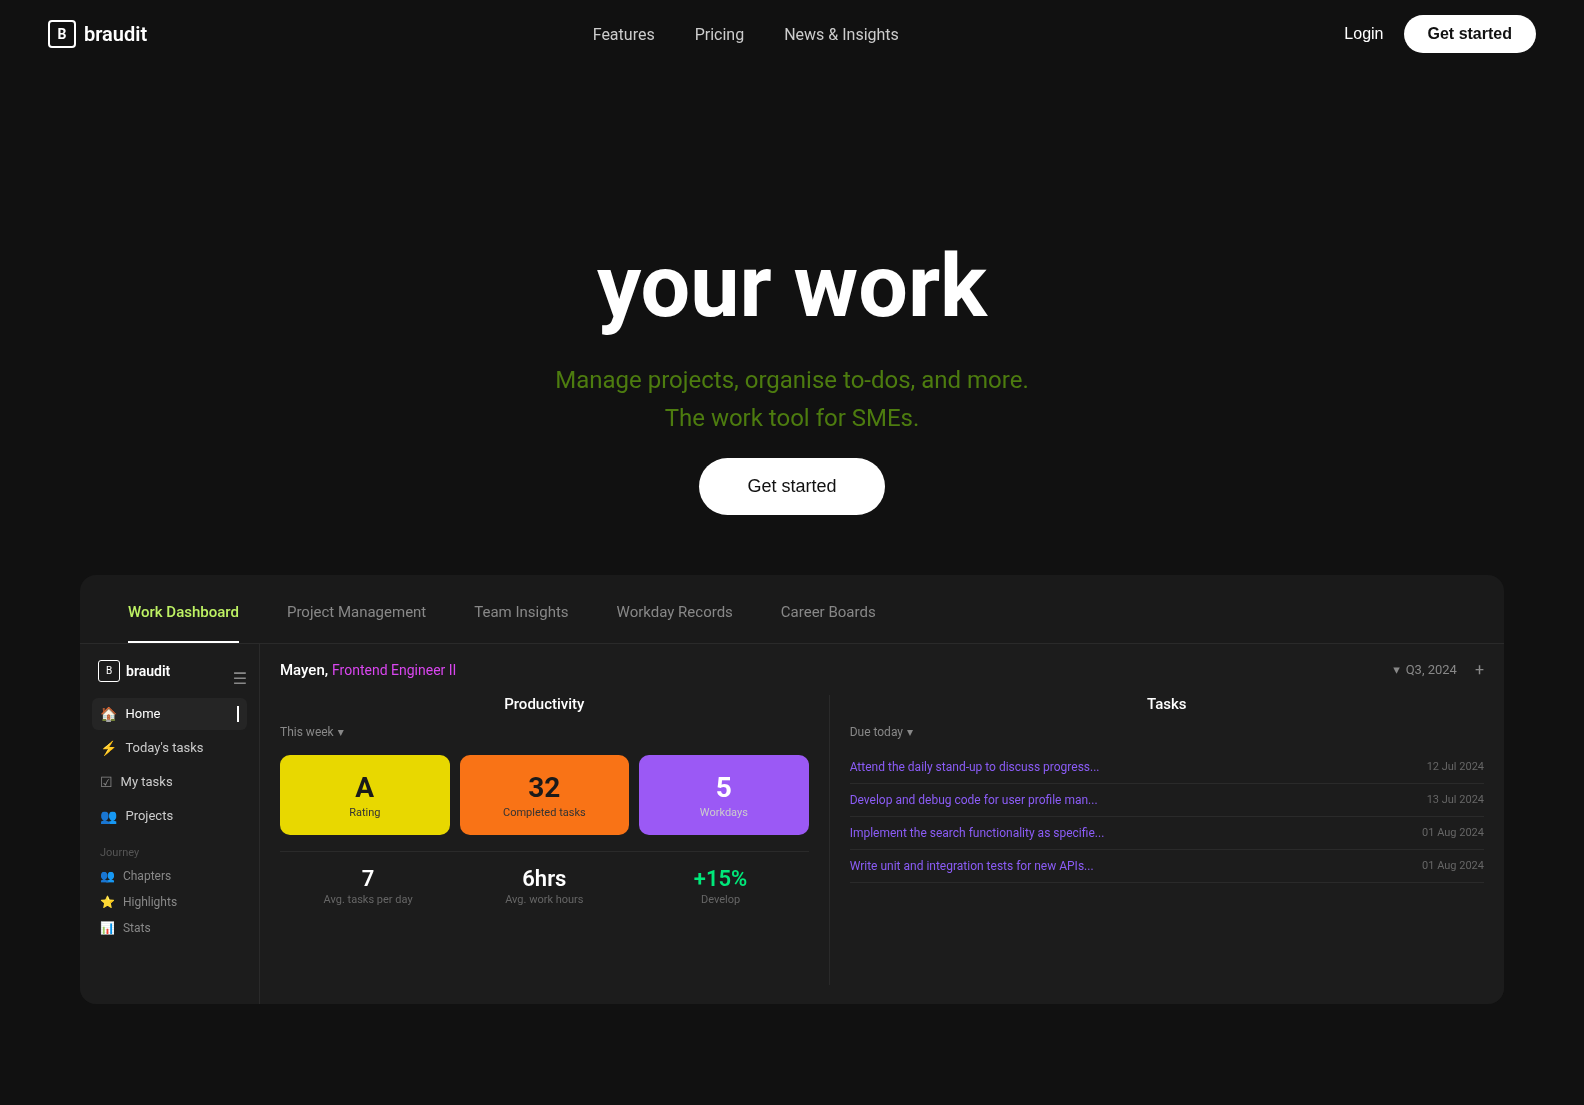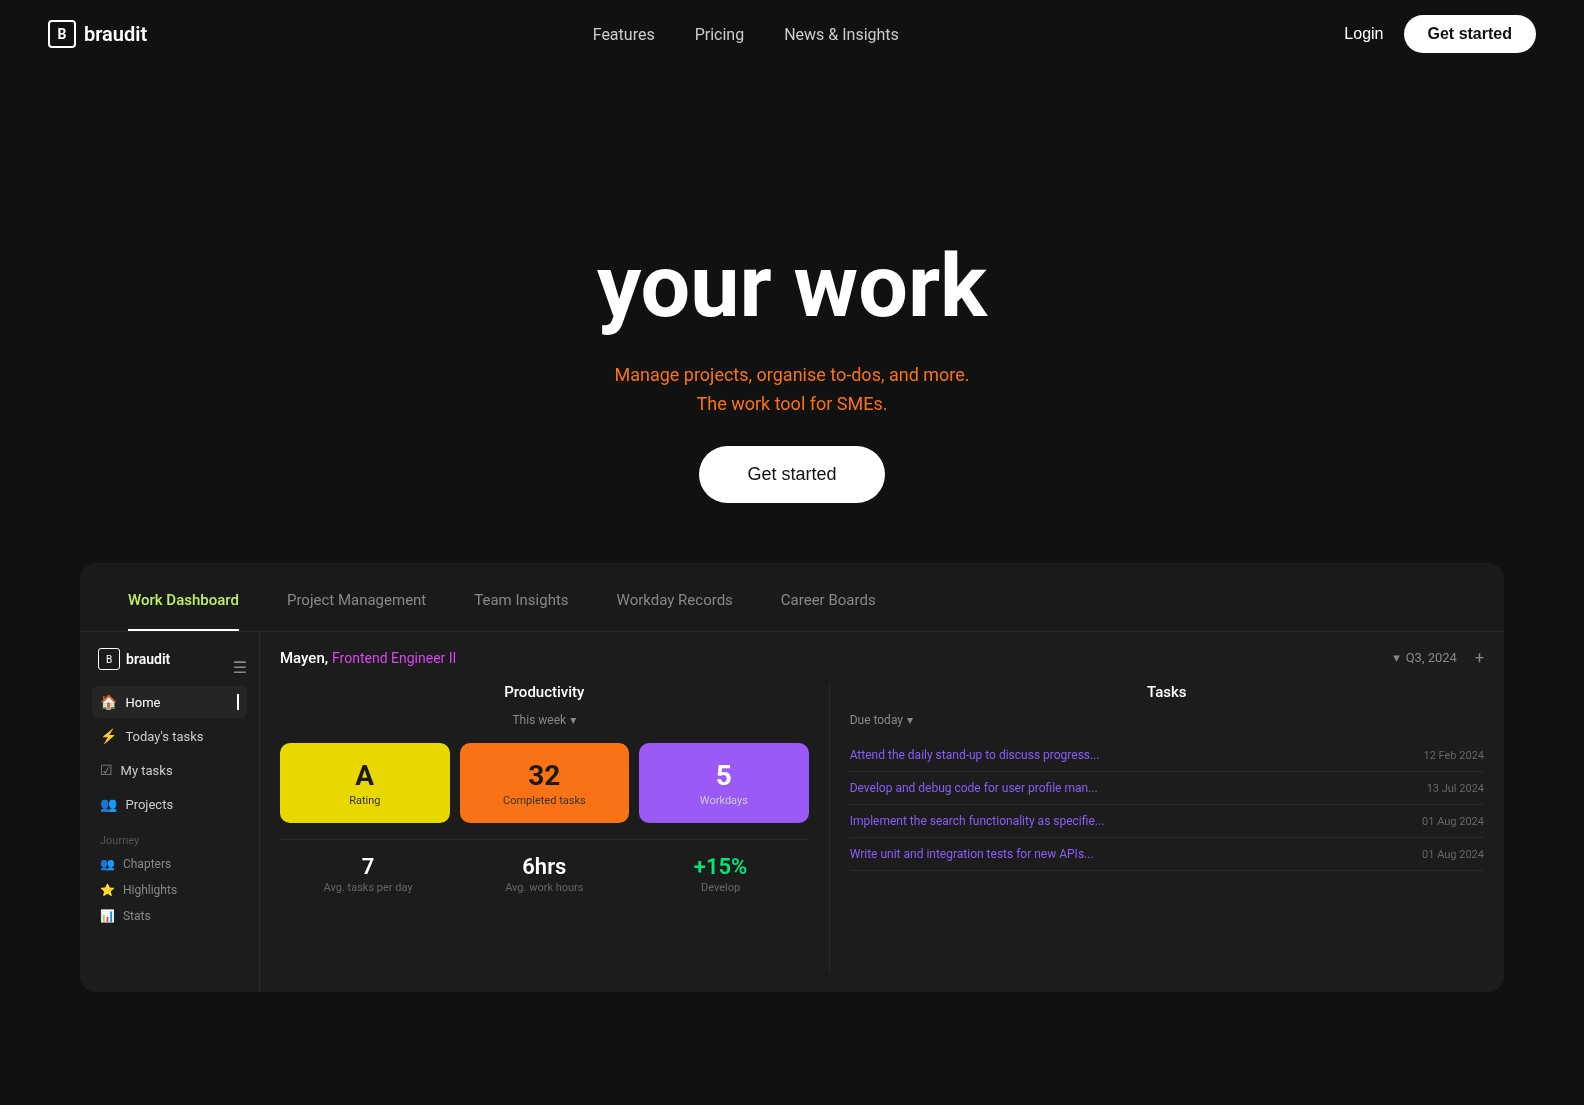--- a/index.html
+++ b/index.html
@@ -82,24 +82,24 @@
       padding: 80px 48px 60px;
     }
     .hero-title {
       font-size: 88px;
       font-weight: 700;
       line-height: 1.05;
       color: #ffffff;
       margin-bottom: 28px;
     }
     .hero-subtitle {
-      font-size: 18px;
-      color: #f97316;
+      font-size: 24px;
+      color: #4d7c0f;
       line-height: 1.6;
-      margin-bottom: 28px;
+      margin-bottom: 20px;
     }
     .btn-get-started-hero {
       background: #ffffff;
       color: #111111;
       border: none;
       border-radius: 50px;
       padding: 18px 48px;
       font-size: 18px;
       font-weight: 500;
       cursor: pointer;
@@ -259,21 +259,20 @@
     .prod-col-title {
       font-size: 15px;
       font-weight: 500;
       color: #fff;
       text-align: center;
       margin-bottom: 12px;
     }
     .period-selector {
       display: flex;
       align-items: center;
-      justify-content: center;
       gap: 4px;
       font-size: 12px;
       color: #888;
       margin-bottom: 16px;
       cursor: pointer;
     }
     .stat-cards {
       display: flex;
       gap: 10px;
       margin-bottom: 16px;
@@ -511,21 +510,21 @@
         </div>
 
         <div class="tasks-col">
           <div class="tasks-col-title">Tasks</div>
           <div class="tasks-filter">
             <span>Due today</span>
             <span>▾</span>
           </div>
           <div class="task-row">
             <span class="task-text">Attend the daily stand-up to discuss progress...</span>
-            <span class="task-date">12 Feb 2024</span>
+            <span class="task-date">12 Jul 2024</span>
           </div>
           <div class="task-row">
             <span class="task-text">Develop and debug code for user profile man...</span>
             <span class="task-date">13 Jul 2024</span>
           </div>
           <div class="task-row">
             <span class="task-text">Implement the search functionality as specifie...</span>
             <span class="task-date">01 Aug 2024</span>
           </div>
           <div class="task-row">

